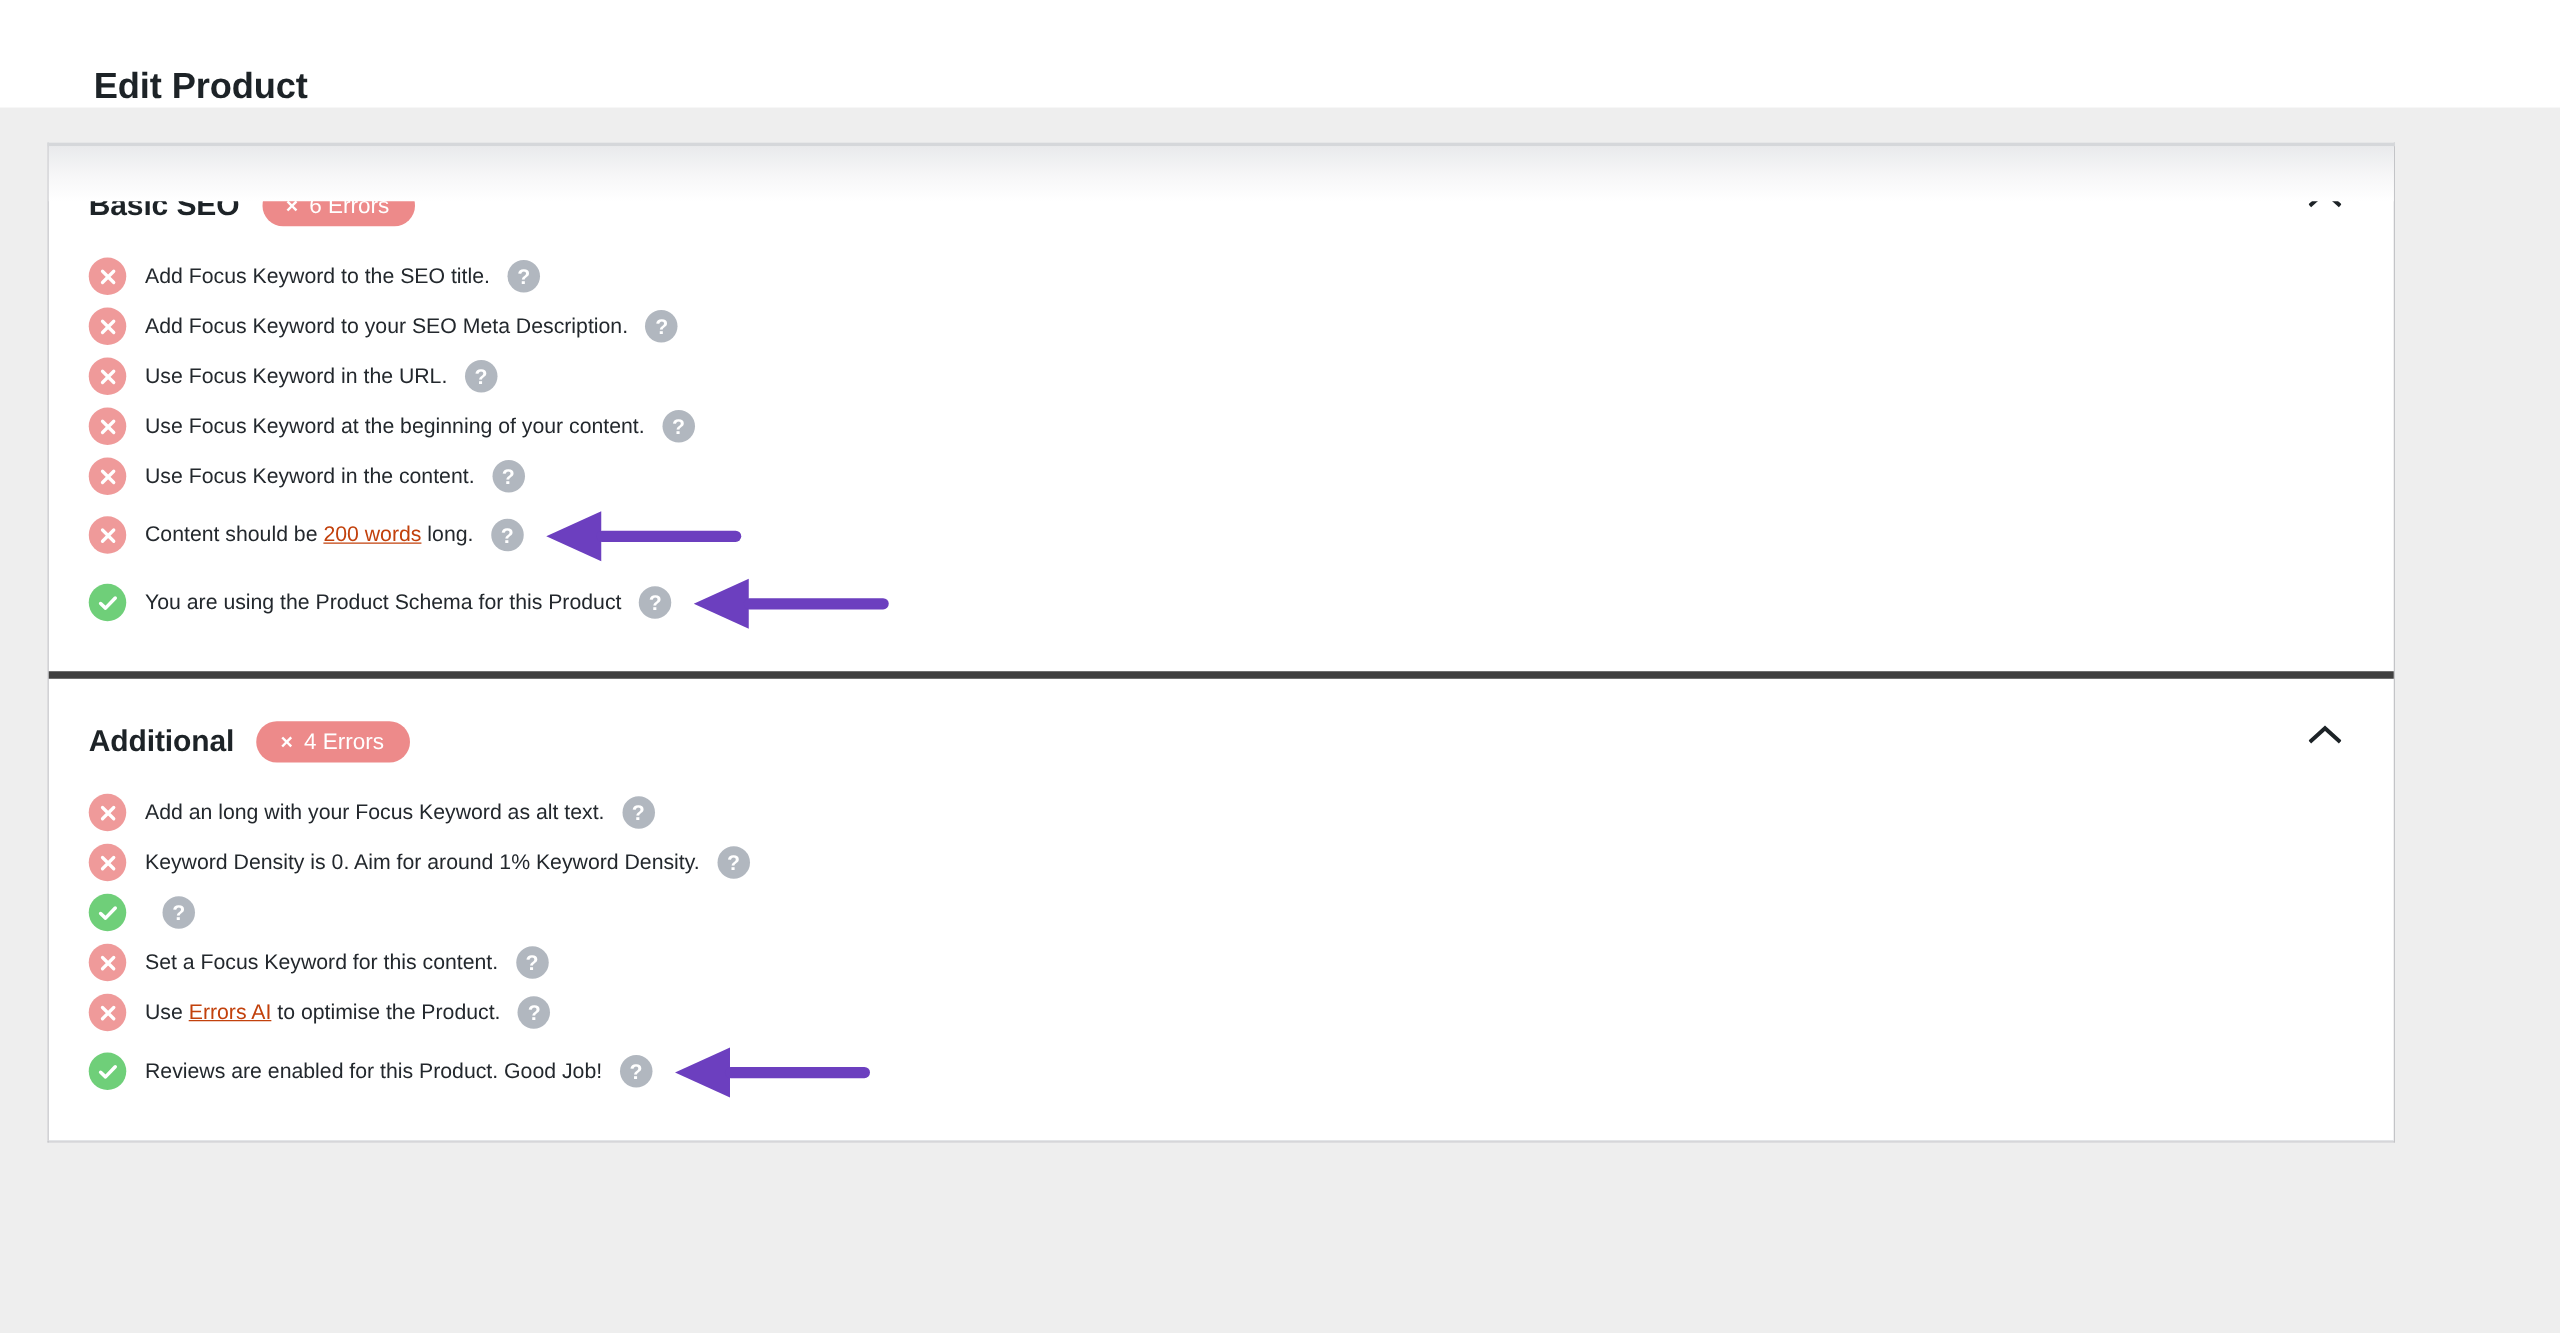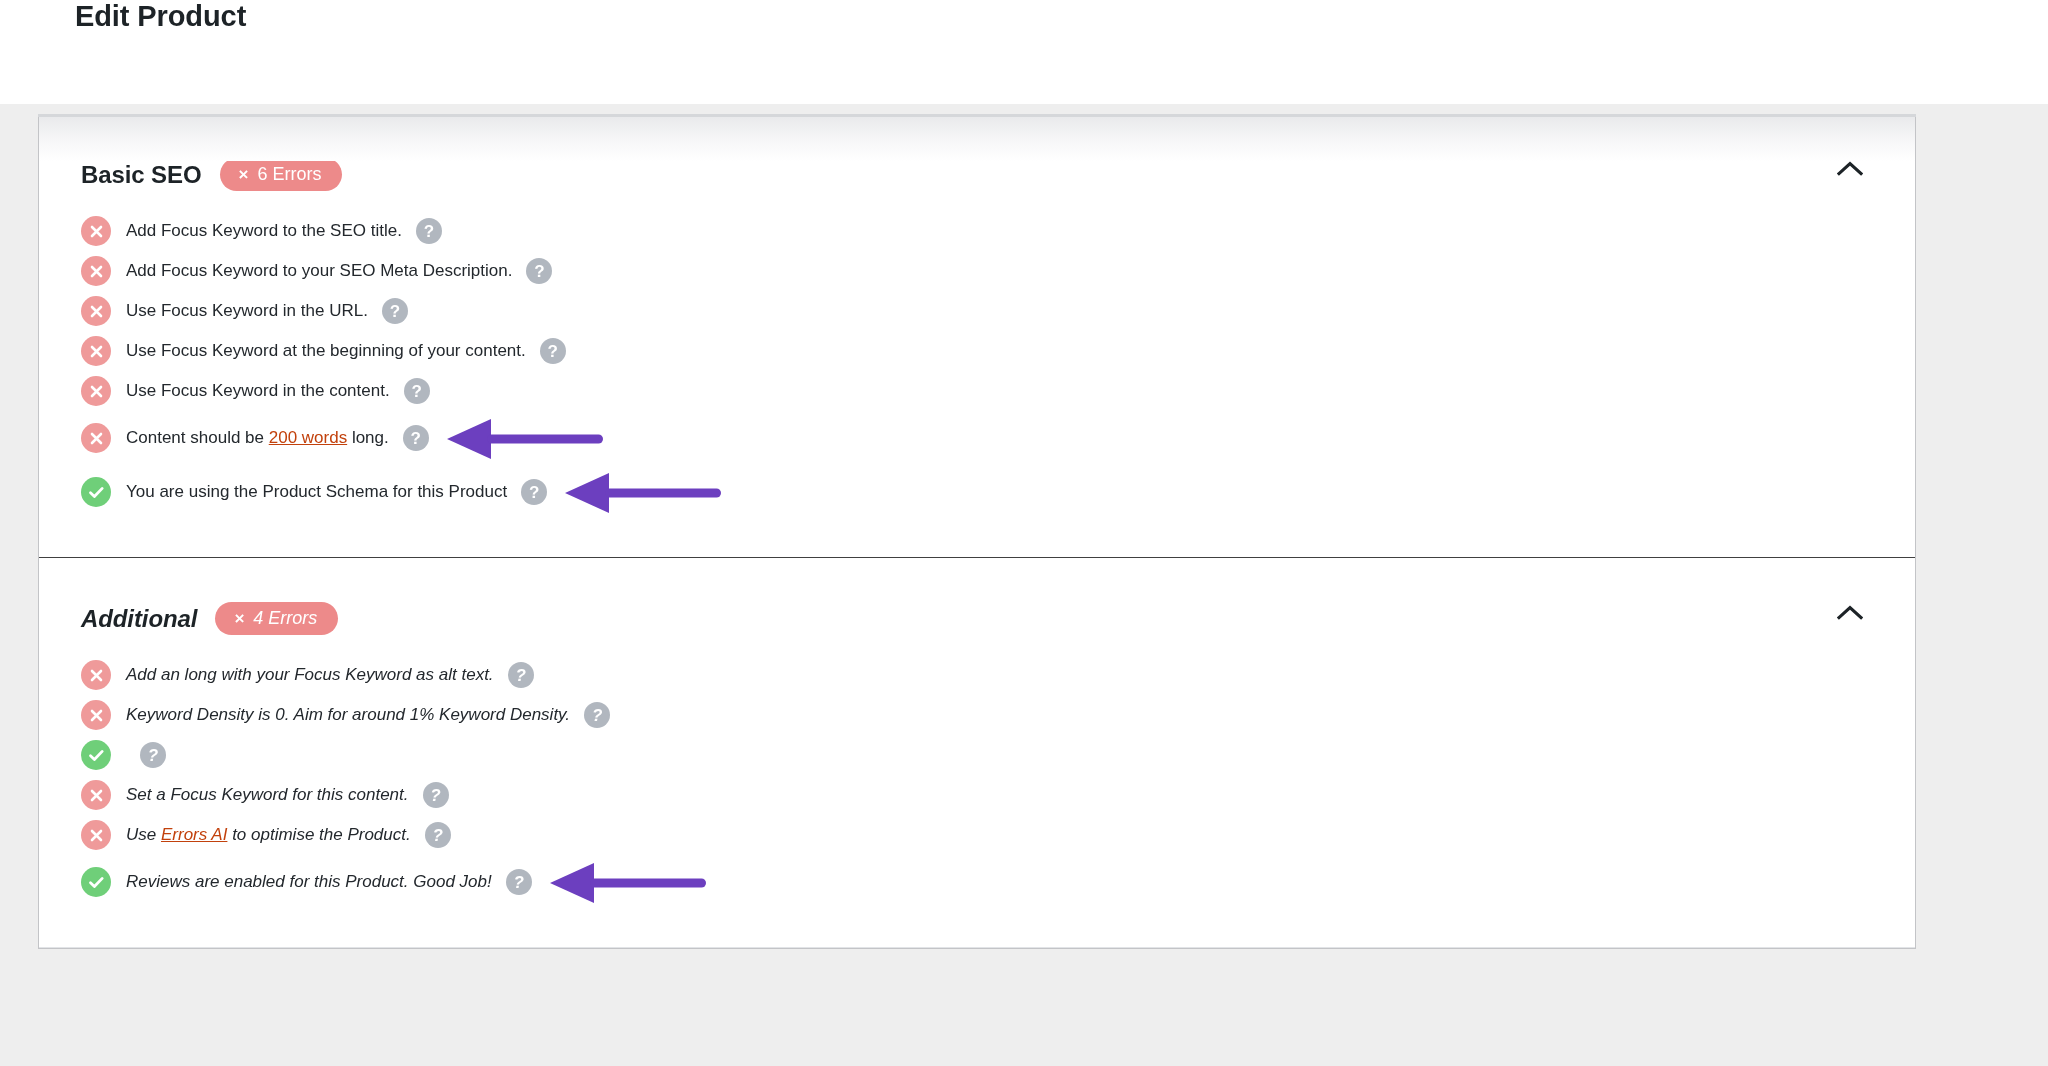--- a/index.html
+++ b/index.html
@@ -14,24 +14,24 @@
     font-family: "Liberation Sans", sans-serif;
     background: #eeeeee;
     -webkit-font-smoothing: antialiased;
   }
 
   
   .topbar {
     position: absolute;
     top: 0; left: 0;
     width: 2048px;
-    height: 113px;
+    height: 86px;
     background: #ffffff;
     display: flex;
-    align-items: flex-start;
+    align-items: flex-end;
   }
   .topbar-title {
     margin-left: 75px;
     font-size: 29px;
     font-weight: bold;
     color: #1d2327;
     letter-spacing: -0.1px;
   }
 
   
@@ -69,23 +69,23 @@
     width: 1876px;
     height: 44px;
     background: linear-gradient(to bottom, #e9eaec 0%, #f7f7f8 55%, #ffffff 100%);
     z-index: 3;
     pointer-events: none;
   }
 
   
   .section {
     position: relative;
-    padding: 12px;
-  }
-  .section + .section { border-top: 1px solid #404040; font-style: italic; }
+    padding: 2px;
+  }
+  .section + .section { border-top: 6px solid #404040; }
 
   .section-head {
     display: flex;
     align-items: center;
     padding: 32px 30px 10px 30px;
     position: relative;
   }
   .section-title {
     font-size: 24px;
     font-weight: bold;

